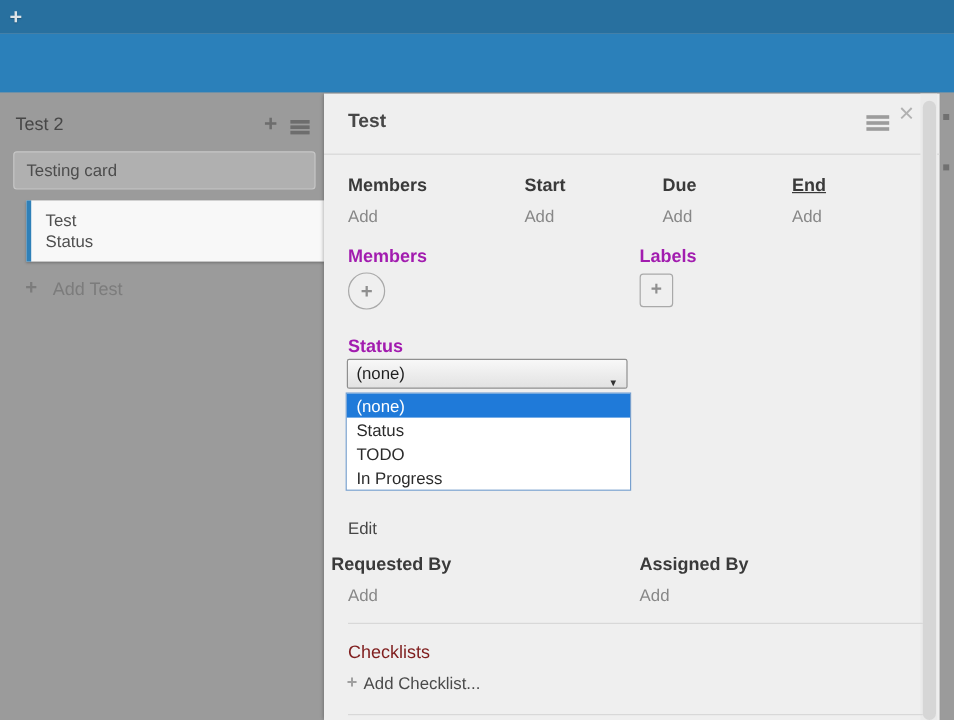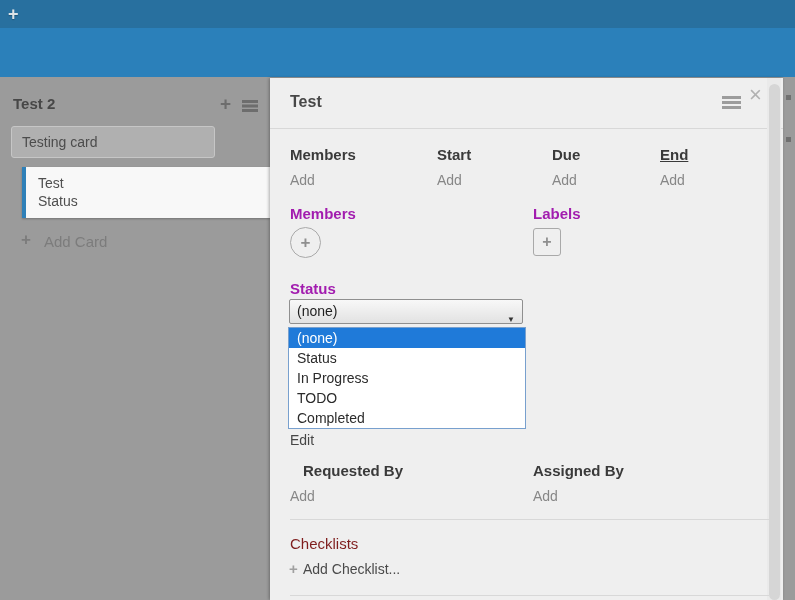--- a/index.html
+++ b/index.html
@@ -7,26 +7,26 @@
   body { font-family:"Liberation Sans", sans-serif; position:relative; background:#9b9b9b; }
   .abs { position:absolute; }
 
   
   .topbar-dark { left:0; top:0; width:795px; height:28px; background:#28709f; }
   .topbar-light { left:0; top:28px; width:795px; height:49px; background:#2b80ba; }
   .topbar-plus { left:8px; top:4px; font-size:18px; font-weight:bold; color:#dde3e7;
                  text-shadow:0 1px 1px rgba(0,0,0,.25); cursor:pointer; }
 
   
-  .list-title { left:13px; top:95px; font-size:15px; font-weight:bold; color:#474747; }
+  .list-title { left:13px; top:95px; font-size:15px; font-weight:normal; color:#474747; }
   .list-plus { left:220px; top:93px; font-size:19px; font-weight:bold; color:#6d6d6d; }
   .bars { width:16px; height:2.5px; background:#6d6d6d;
           box-shadow:0 4.5px 0 #6d6d6d, 0 9px 0 #6d6d6d; }
   .list-menu { left:242px; top:100px; }
-  .minicard-gray { left:11px; top:126px; width:204px; height:32px; background:#b0b0b0;
+  .minicard-gray { left:11px; top:126px; width:252px; height:32px; background:#b0b0b0;
                    border:1px solid #c6c6c6; border-radius:3px; color:#4c4c4c;
                    font-size:14px; line-height:30px; padding-left:10px; }
   .minicard-open { left:22px; top:167px; width:248px; height:51px; background:#f8f8f8;
                    border-left:4px solid #2f80b8; box-shadow:0 1px 2px rgba(0,0,0,.25);
                    color:#4f4f4f; font-size:14px; line-height:18px; padding:7px 0 0 12px; }
   .add-card-plus { left:21px; top:230px; font-size:17px; font-weight:bold; color:#7c7c7c; }
   .add-card-label { left:44px; top:233px; font-size:15px; color:#7c7c7c; }
 
   
   .sliver-mark { width:5px; height:5px; background:#707070; }
@@ -89,21 +89,21 @@
 <div class="abs minicard-gray">
   <span>Testing card</span>
 </div>
 
 <div class="abs minicard-open">
   <div>Test</div>
   <div>Status</div>
 </div>
 
 <div class="abs add-card-plus">+</div>
-<div class="abs add-card-label">Add Card</div>
+<div class="abs add-card-label">Add Test</div>
 
 <div class="abs sliver-mark" style="left:786px; top:95px;"></div>
 <div class="abs sliver-mark" style="left:786px; top:137px;"></div>
 
 <div class="abs panel">
   <div class="abs panel-title">Test</div>
   <div class="abs panel-bars"></div>
   <div class="abs panel-close">×</div>
   <div class="abs divider hdr-divider"></div>
 
@@ -125,27 +125,26 @@
   <div class="abs label-add">+</div>
 
   <div class="abs plain-label" style="left:20px; top:202px;">Status</div>
   <div class="abs select-box">
     <span>(none)</span>
     <span class="select-arrow">▼</span>
   </div>
   <div class="abs dropdown">
     <div class="dd-item selected">(none)</div>
     <div class="dd-item">Status</div>
+    <div class="dd-item">TODO</div>
     <div class="dd-item">In Progress</div>
-    <div class="dd-item">TODO</div>
-    <div class="dd-item">Completed</div>
   </div>
   <div class="abs edit-link">Edit</div>
 
-  <div class="abs field-label" style="left:33px; top:384px;text-align:center;">Requested By</div>
+  <div class="abs field-label" style="left:6px; top:384px;text-align:center;">Requested By</div>
   <div class="abs field-label" style="left:263px; top:384px;">Assigned By</div>
   <div class="abs add-link" style="left:20px; top:410px;">Add</div>
   <div class="abs add-link" style="left:263px; top:410px;">Add</div>
 
   <div class="abs divider sec-divider1"></div>
 
   <div class="abs checklists-heading">Checklists</div>
   <div class="abs add-checklist-plus">+</div>
   <div class="abs add-checklist-label">Add Checklist...</div>
 

